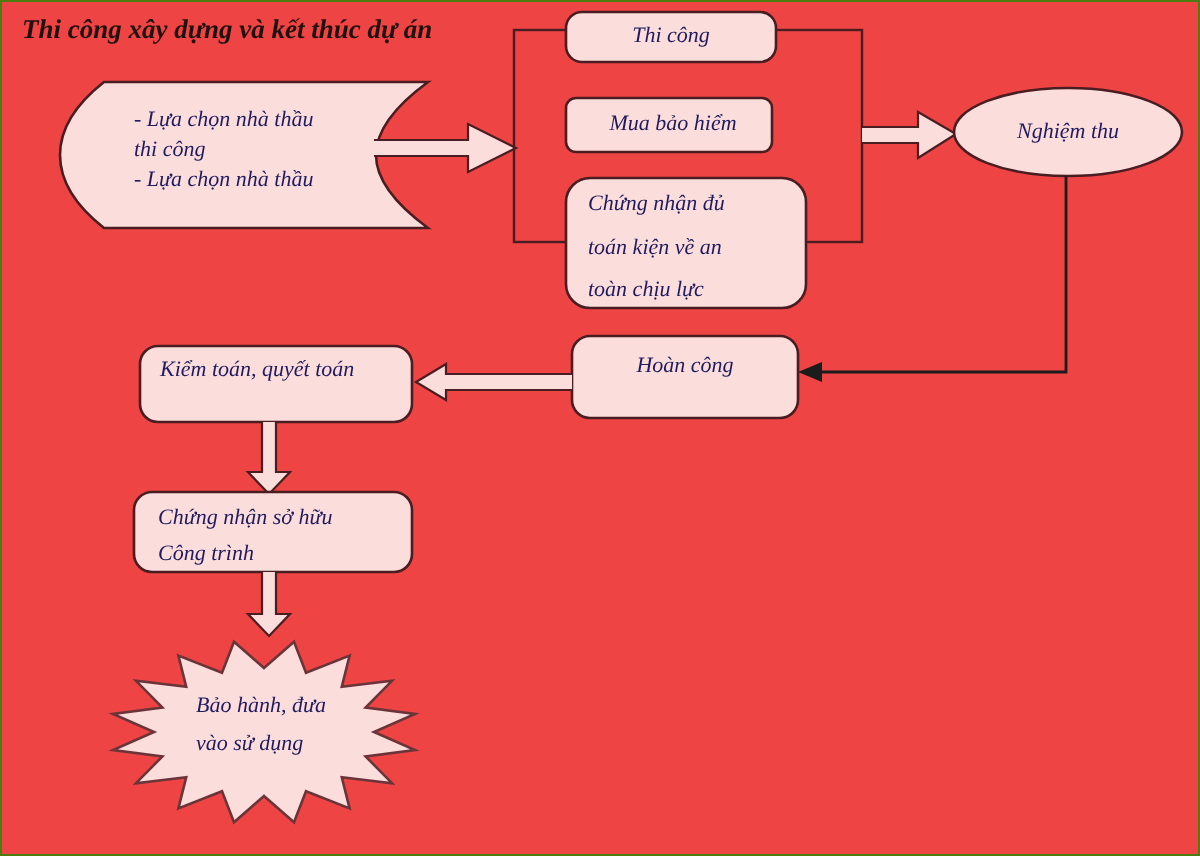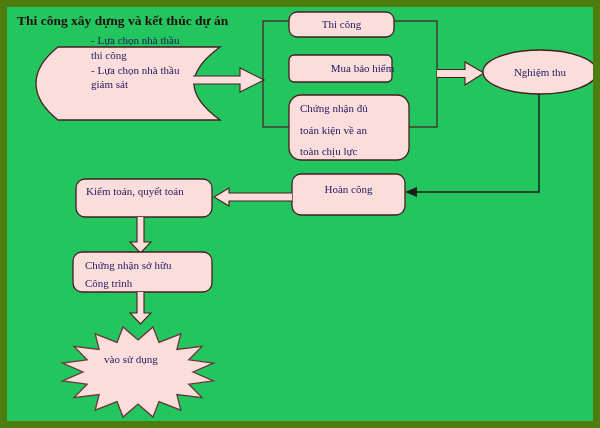--- a/index.html
+++ b/index.html
@@ -3,24 +3,25 @@
 <meta charset="utf-8">
 <style>
   html,body{margin:0;padding:0;}
   body{
     font-family:"Liberation Serif", serif;
     background:#fbdddb;
   }
   .canvas{
     position:relative;
     width:600px;height:428px;
-    background:#22c55e;
-    border:7px solid #4d7c0f;
+    background:#ef4444;
+    border:1px solid #4d7c0f;
     box-sizing:border-box;
     overflow:hidden;
+    font-style:italic;
   }
   .shapes{position:absolute;left:0;top:0;}
   .txt{
     position:absolute;
     color:#201a5e;
     font-size:11px;
     line-height:14.8px;
     white-space:nowrap;
   }
   .title{
@@ -75,45 +76,45 @@
 
     <rect x="66" y="245" width="139" height="40" rx="9" ry="9" fill="#fbdddb" stroke="#4a1d22" stroke-width="1.3"></rect>
 
     <path d="M130,285 L130,306 L123,306 L133.5,317 L144,306 L137,306 L137,285" fill="#fbdddb" stroke="#4a1d22" stroke-width="1.1"></path>
 
     <polygon points="131,333 146,319.9 152,335.4 173.8,326.8 169.9,342.4 195,339.4 181.8,352.8 206.5,356 186,365 206.5,374 181.8,377.2 195,390.6 169.9,387.6 173.8,403.2 152,394.6 146,410.1 131,397 116,410.1 110,394.6 88.2,403.2 92.1,387.6 67,390.6 80.2,377.2 55.5,374 76,365 55.5,356 80.2,352.8 67,339.4 92.1,342.4 88.2,326.8 110,335.4 116,319.9" fill="#fbdddb" stroke="#6b3439" stroke-width="1.3"></polygon>
   </svg>
 
   <div class="title">Thi công xây dựng và kết thúc dự án</div>
 
-  <div class="txt" style="left:66px;top:26px;margin-left:18px;">
+  <div class="txt" style="left:66px;top:52px;">
     <div>- Lựa chọn nhà thầu</div>
     <div>thi công</div>
     <div>- Lựa chọn nhà thầu</div>
-    <div>giám sát</div>
   </div>
 
   <div class="txt center" style="left:282px;top:5px;width:105px;height:25px;">Thi công</div>
 
-  <div class="txt center" style="left:282px;top:48px;width:107px;height:27px;padding-left:20px;">Mua bảo hiểm</div>
+  <div class="txt center" style="left:282px;top:48px;width:107px;height:27px;">Mua bảo hiểm</div>
 
   <div class="txt lh21" style="left:293px;top:91px;">
     <div>Chứng nhận đủ</div>
     <div>toán kiện về an</div>
     <div>toàn chịu lực</div>
   </div>
 
   <div class="txt center" style="left:476px;top:43px;width:114px;height:44px;">Nghiệm thu</div>
 
   <div class="txt center" style="left:285px;top:167px;width:113px;height:31px;">Hoàn công</div>
 
   <div class="txt" style="left:79px;top:177px;">Kiểm toán, quyết toán</div>
 
   <div class="txt lh17" style="left:78px;top:250px;">
     <div>Chứng nhận sở hữu</div>
     <div>Công trình</div>
   </div>
 
   <div class="txt lh18" style="left:97px;top:343px;">
+    <div>Bảo hành, đưa</div>
     <div>vào sử dụng</div>
   </div>
 
 </div>
 
 </body></html>

